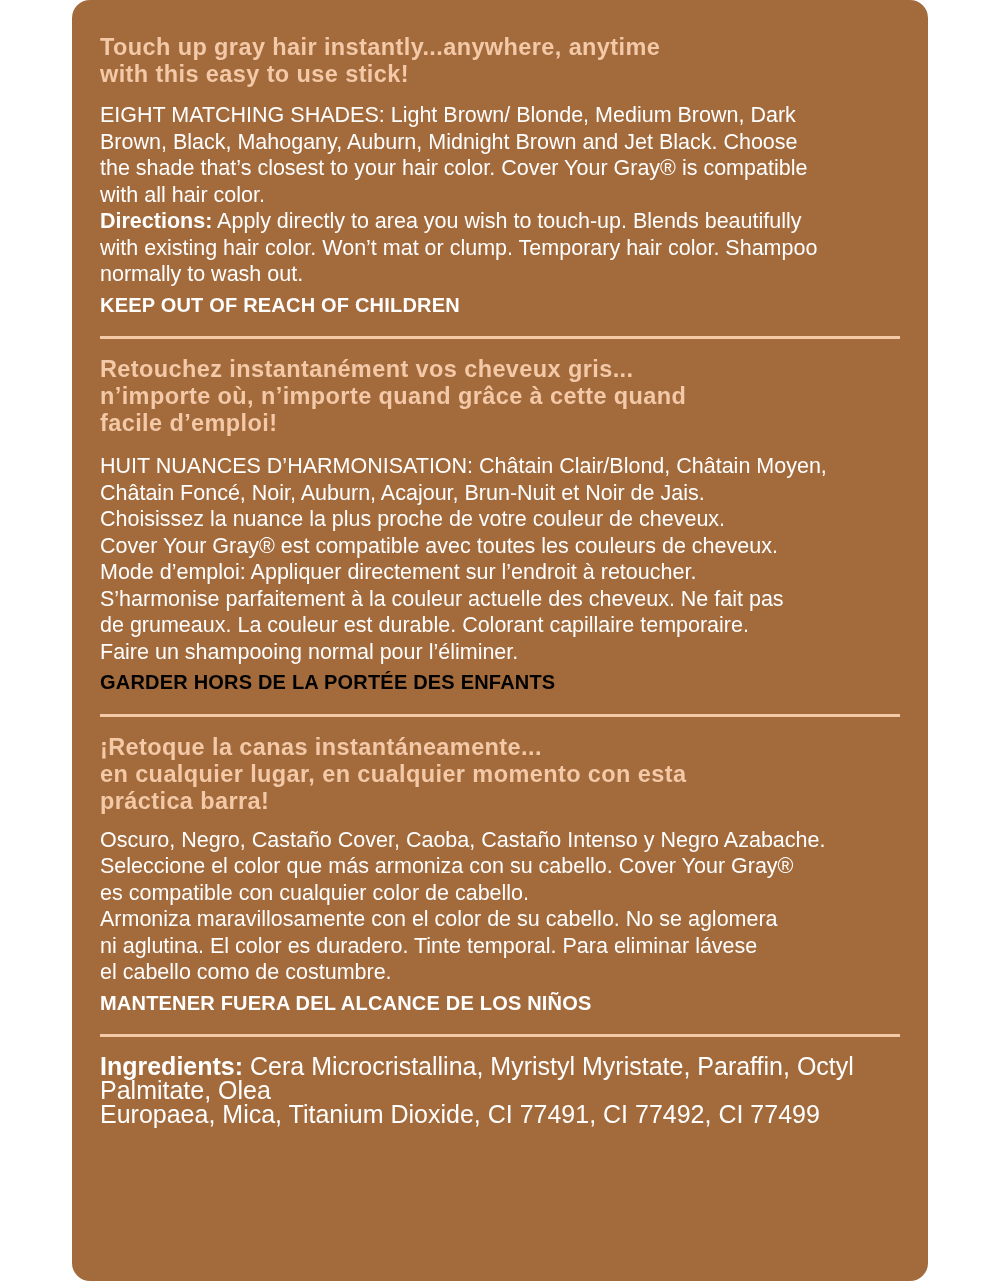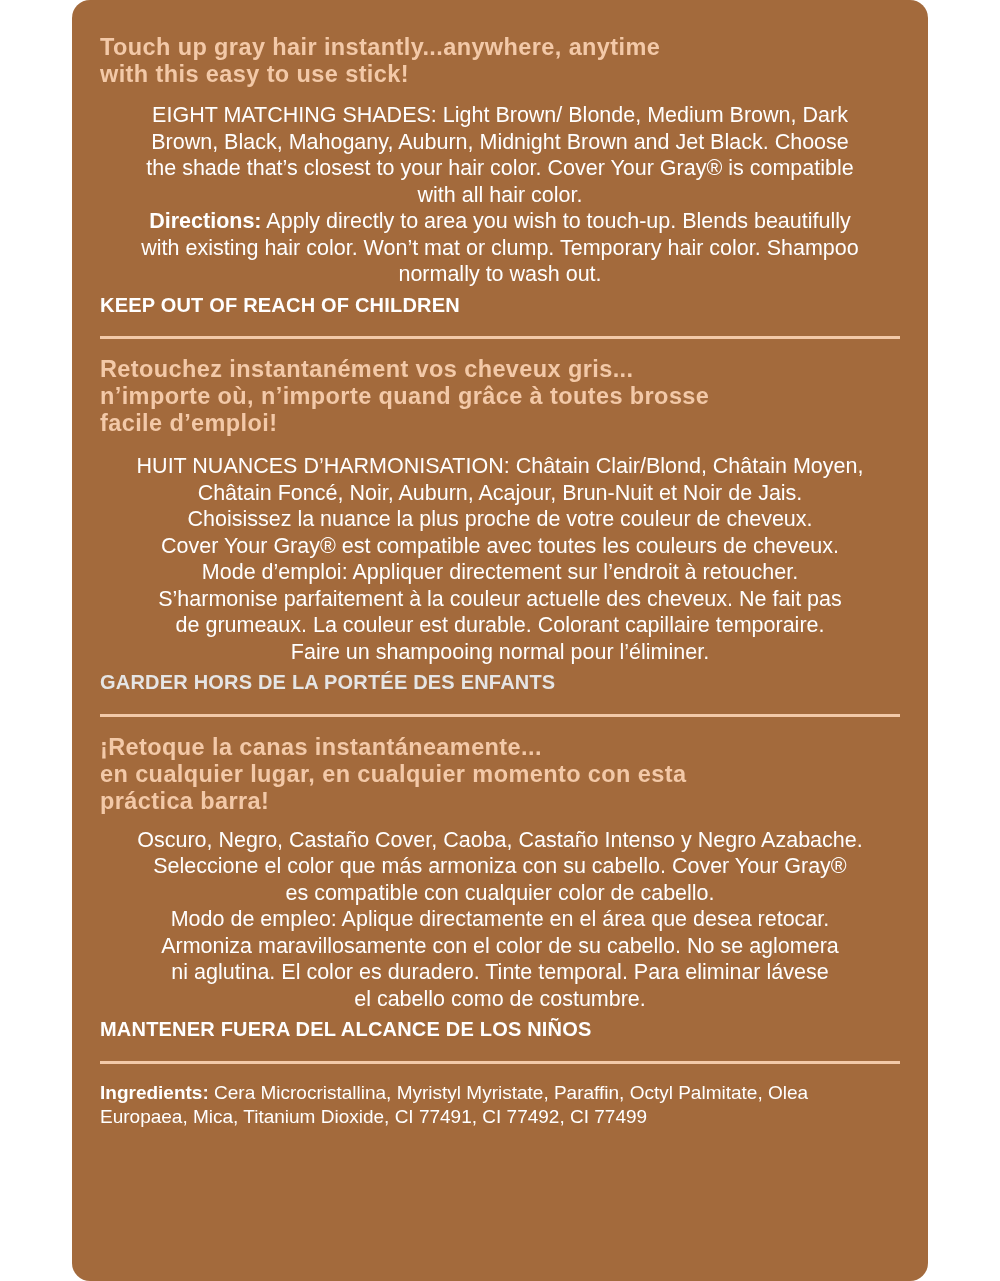--- a/index.html
+++ b/index.html
@@ -36,49 +36,49 @@
     letter-spacing: 0.4px;
     margin: 0 0 14px 0;
   }
   .heading .ln { display: block; }
   .body-text {
     color: #ffffff;
     font-size: 21.5px;
     line-height: 26.5px;
     margin: 0;
   }
-  .body-text .ln { display: block; text-align: center; }
+  .body-text .ln { display: block; }
   .body-text b, .bold-inline {
     font-weight: bold;
   }
   .caps-bold {
     color: #ffffff;
     font-weight: bold;
     font-size: 20px;
     line-height: 26.5px;
     letter-spacing: 0.2px;
     margin: 4px 0 0 0;
   }
   .caps-bold.tan {
-    color: #e5e5e5;
+    color: #000000;
   }
   .divider {
     height: 3px;
     background: #f3c9a8;
     margin: 18px 0 17px 0;
     width: 100%;
   }
   .section {
     position: relative;
   }
   .sec-fr .heading { margin-bottom: 16px; }
   .sec-es .heading { margin-bottom: 12px; }
   .ing {
     color: #ffffff;
-    font-size: 19px;
+    font-size: 25px;
     line-height: 24px;
     margin: 0;
   }
   .ing .ln { display: block; }
 </style>
 </head>
 <body>
 
 <div class="label">
   <div class="inner">
@@ -100,21 +100,21 @@
         <span class="ln">normally to wash out.</span>
       </p>
       <p class="caps-bold">KEEP OUT OF REACH OF CHILDREN</p>
     </div>
 
     <div class="divider"></div>
 
     <div class="section sec-fr">
       <div class="heading">
         <span class="ln">Retouchez instantanément vos cheveux gris...</span>
-        <span class="ln">n’importe où, n’importe quand grâce à toutes brosse</span>
+        <span class="ln">n’importe où, n’importe quand grâce à cette quand</span>
         <span class="ln">facile d’emploi!</span>
       </div>
       <p class="body-text">
         <span class="ln"><span>HUIT NUANCES D’HARMONISATION:</span><span> Châtain Clair/Blond, Châtain Moyen,</span></span>
         <span class="ln">Châtain Foncé, Noir, Auburn, Acajour, Brun-Nuit et Noir de Jais.</span>
         <span class="ln">Choisissez la nuance la plus proche de votre couleur de cheveux.</span>
         <span class="ln">Cover Your Gray® est compatible avec toutes les couleurs de cheveux.</span>
         <span class="ln">Mode d’emploi: Appliquer directement sur l’endroit à retoucher.</span>
         <span class="ln">S’harmonise parfaitement à la couleur actuelle des cheveux. Ne fait pas</span>
         <span class="ln">de grumeaux. La couleur est durable. Colorant capillaire temporaire.</span>
@@ -128,21 +128,20 @@
     <div class="section sec-es">
       <div class="heading">
         <span class="ln">¡Retoque la canas instantáneamente...</span>
         <span class="ln">en cualquier lugar, en cualquier momento con esta</span>
         <span class="ln">práctica barra!</span>
       </div>
       <p class="body-text">
         <span class="ln">Oscuro, Negro, Castaño Cover, Caoba, Castaño Intenso y Negro Azabache.</span>
         <span class="ln">Seleccione el color que más armoniza con su cabello. Cover Your Gray®</span>
         <span class="ln">es compatible con cualquier color de cabello.</span>
-        <span class="ln">Modo de empleo: Aplique directamente en el área que desea retocar.</span>
         <span class="ln">Armoniza maravillosamente con el color de su cabello. No se aglomera</span>
         <span class="ln">ni aglutina. El color es duradero. Tinte temporal. Para eliminar lávese</span>
         <span class="ln">el cabello como de costumbre.</span>
       </p>
       <p class="caps-bold">MANTENER FUERA DEL ALCANCE DE LOS NIÑOS</p>
     </div>
 
     <div class="divider"></div>
 
     <div class="section sec-ing">

